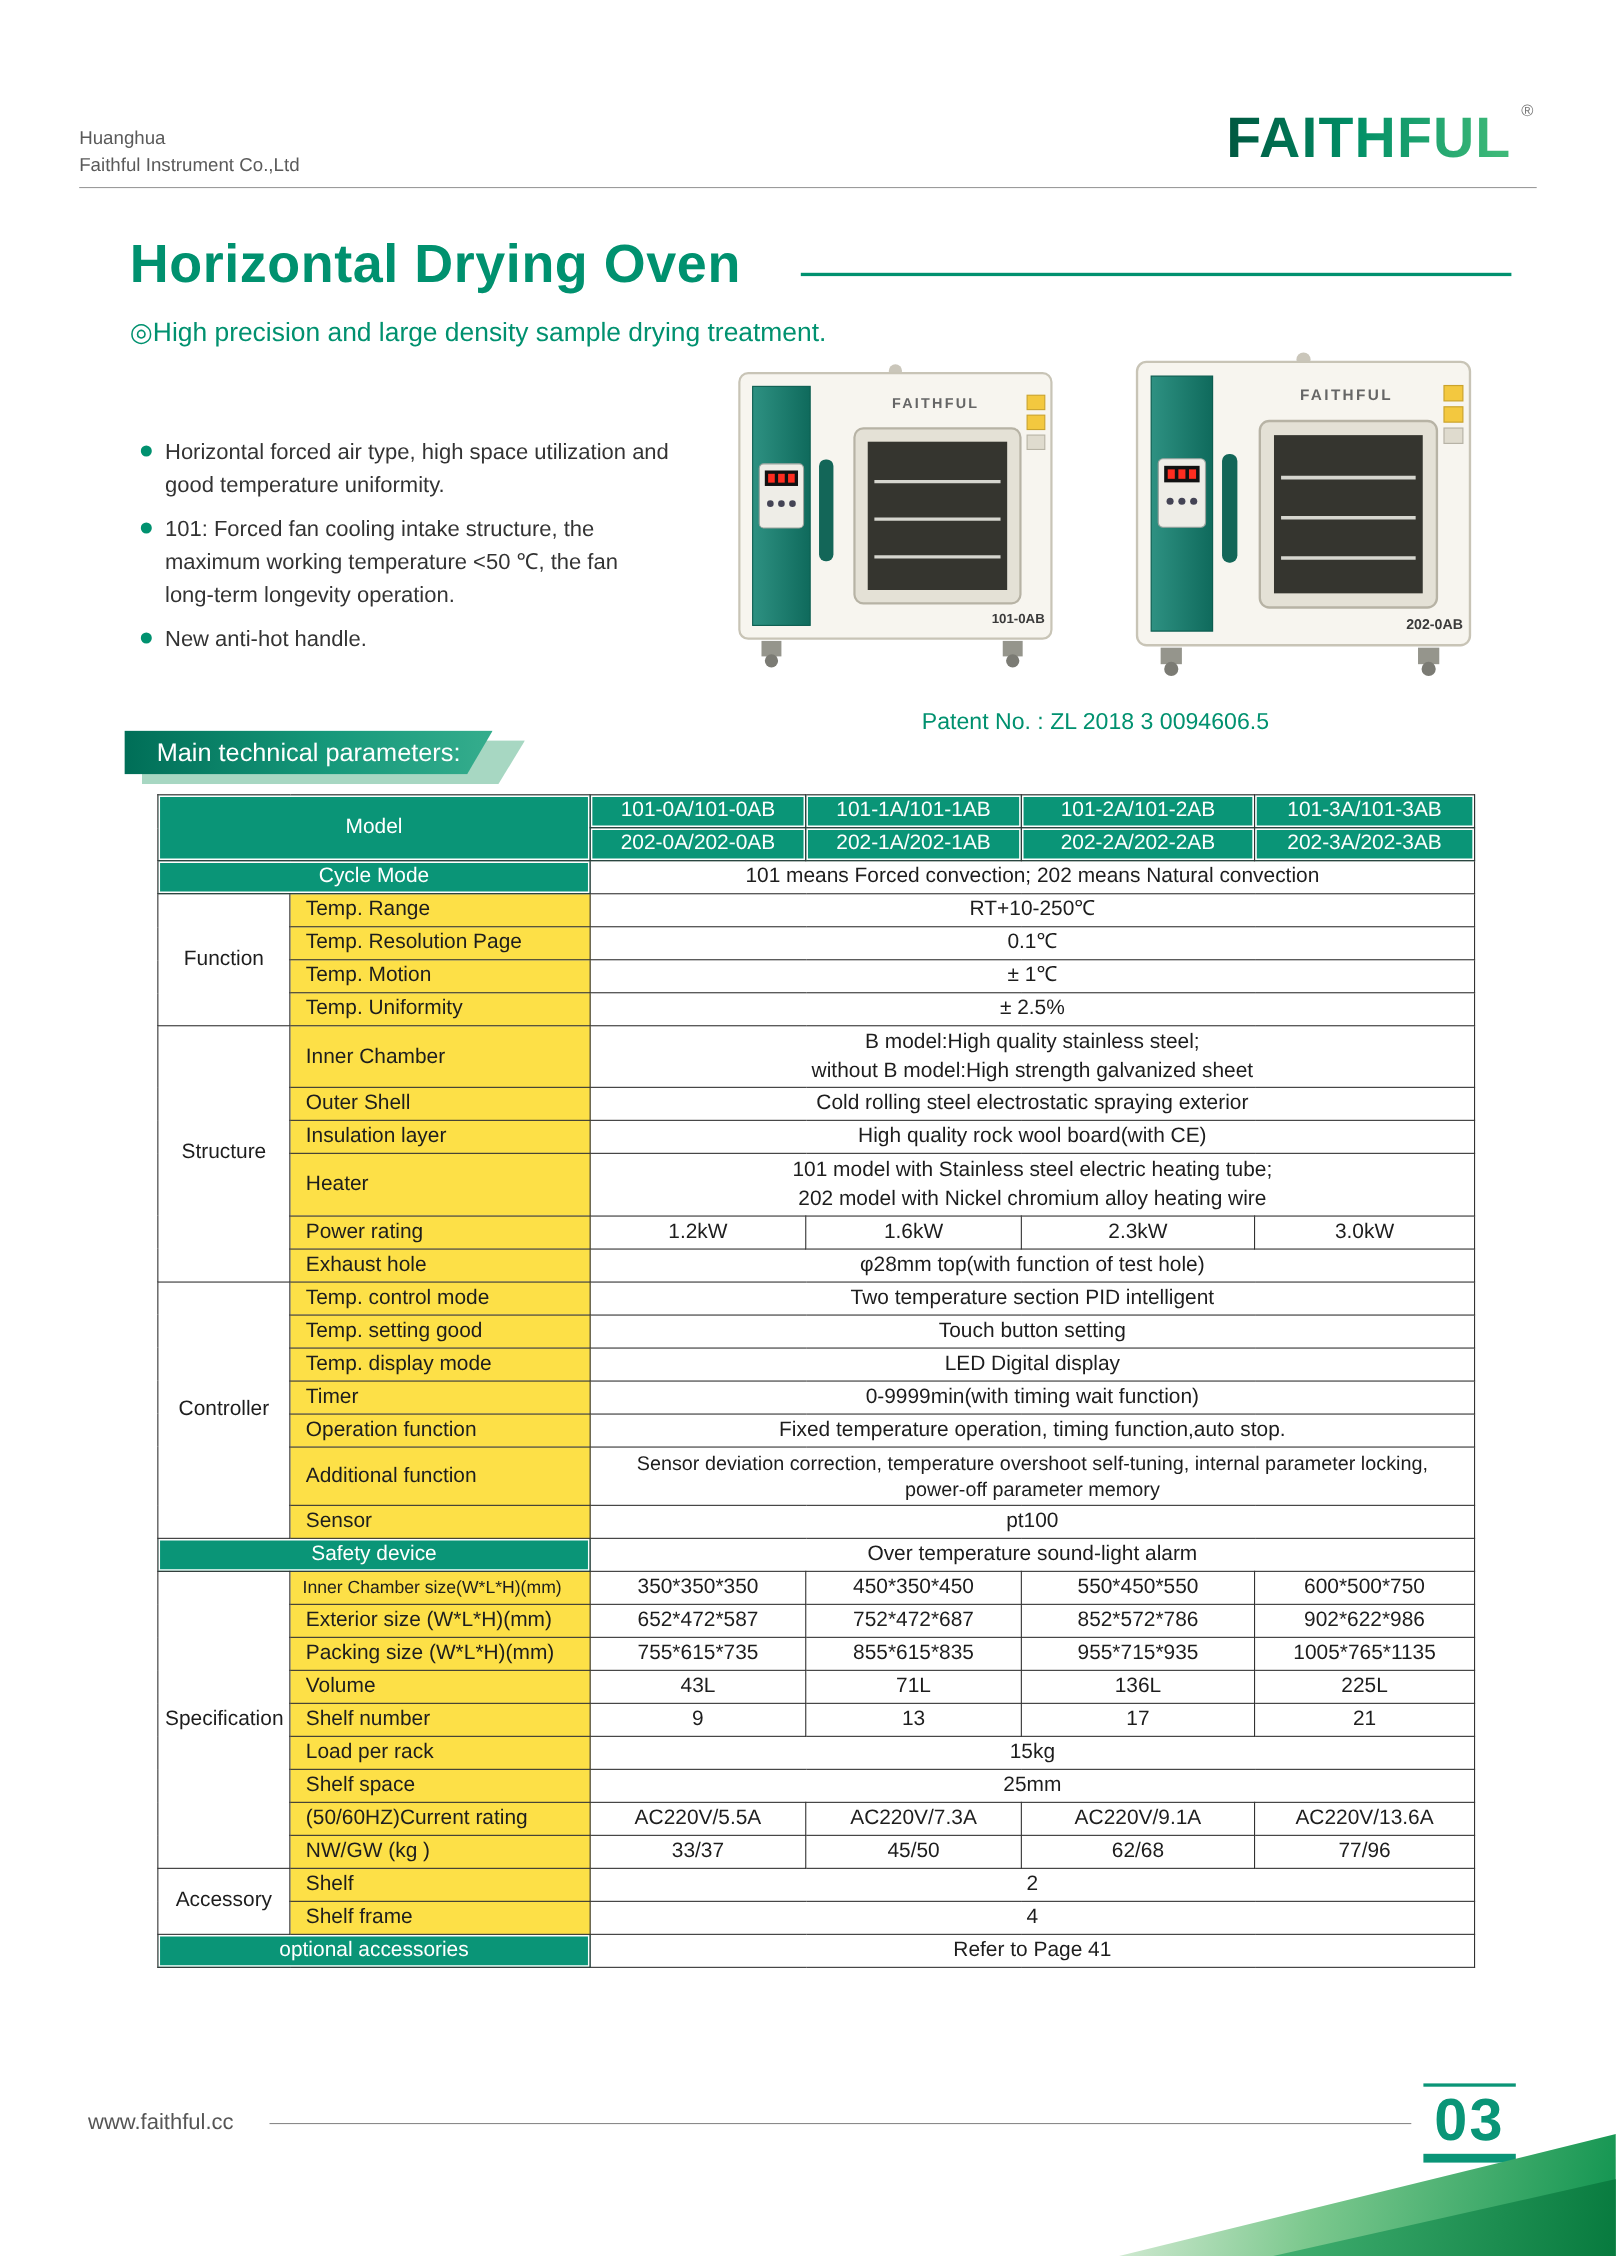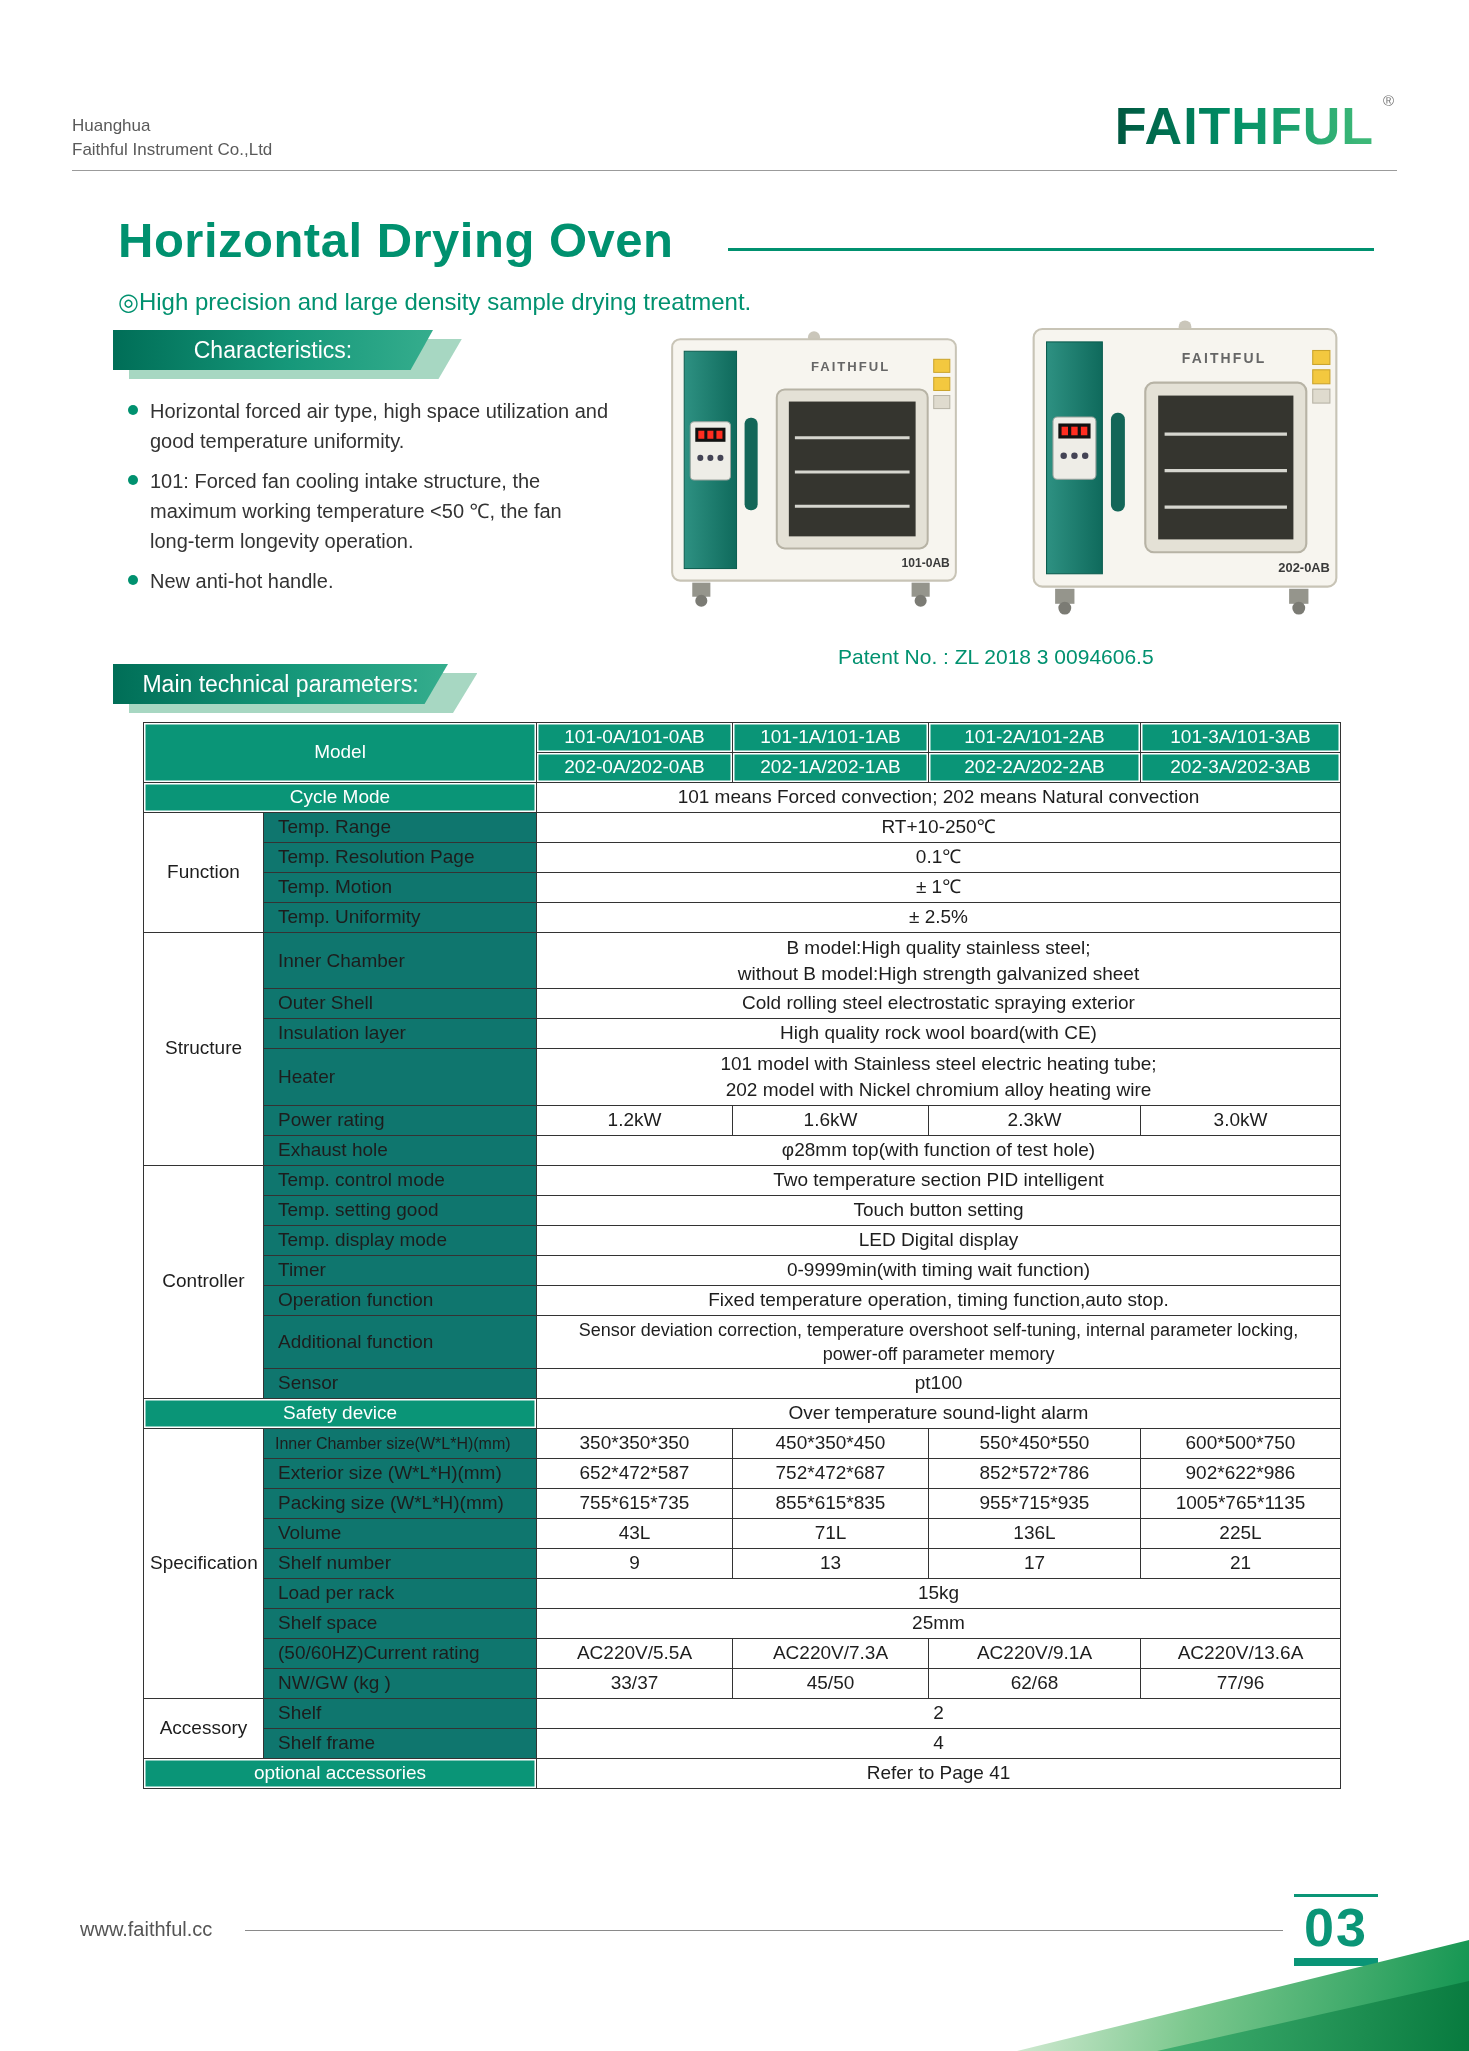--- a/index.html
+++ b/index.html
@@ -42,21 +42,21 @@
   .product2 { position:absolute; left:1002px; top:314px; width:366px; height:322px; }
   svg text { font-family:"Liberation Sans", sans-serif; }
   .patent { position:absolute; left:838px; top:645px; font-size:21px; color:#00916f; }
 
   
   .spec-table { position:absolute; left:143px; top:722px; width:1197px;
                 border-collapse:collapse; table-layout:fixed; font-size:19px; color:#1d1d1d; }
   .spec-table td { border:1px solid #333; text-align:center; vertical-align:middle;
                    background:#fff; height:30px; padding:2px 6px; line-height:1.2; }
   .spec-table td.th { background:#0a9577; color:#fff; box-shadow:inset 0 0 0 1.5px #fff; }
-  .spec-table td.param { background:#0f766e; text-align:left; padding-left:14px; }
+  .spec-table td.param { background:#fde047; text-align:left; padding-left:14px; }
   .spec-table td.grp { background:#fff; }
   .spec-table td.h2 { height:52px; line-height:1.35; }
   .spec-table td.small { font-size:16px;padding-left:11px; }
   .spec-table td.tight { font-size:18px; }
 
   
   .site { position:absolute; left:80px; top:1918px; font-size:20px; color:#555; }
   .footer-rule { position:absolute; left:245px; top:1930px; width:1038px; height:1px; background:#8a8a8a; }
   .pagenum { position:absolute; left:1294px; top:1894px; width:84px; text-align:center; }
   .pagenum-line { height:3px; background:#0a9577; margin-bottom:3px; }
@@ -81,25 +81,20 @@
   <div class="logo-wrap">
     <span class="logo">FAITHFUL</span>
     <span class="reg">®</span>
   </div>
   <div class="header-rule"></div>
 
   <div class="title">Horizontal Drying Oven</div>
   <div class="title-rule"></div>
   <div class="subtitle">◎High precision and large density sample drying treatment.</div>
 
-  <div class="ribbon" style="left:113px;top:330px;width:320px;">
-    <div class="ribbon-echo"></div>
-    <div class="ribbon-shape"></div>
-    <div class="ribbon-label">Characteristics:</div>
-  </div>
 
   <ul class="features">
     <li>
       <span class="dot"></span>
       <span class="feature-text">Horizontal forced air type, high space utilization and
 good temperature uniformity.</span>
     </li>
     <li>
       <span class="dot"></span>
       <span class="feature-text">101: Forced fan cooling intake structure, the

